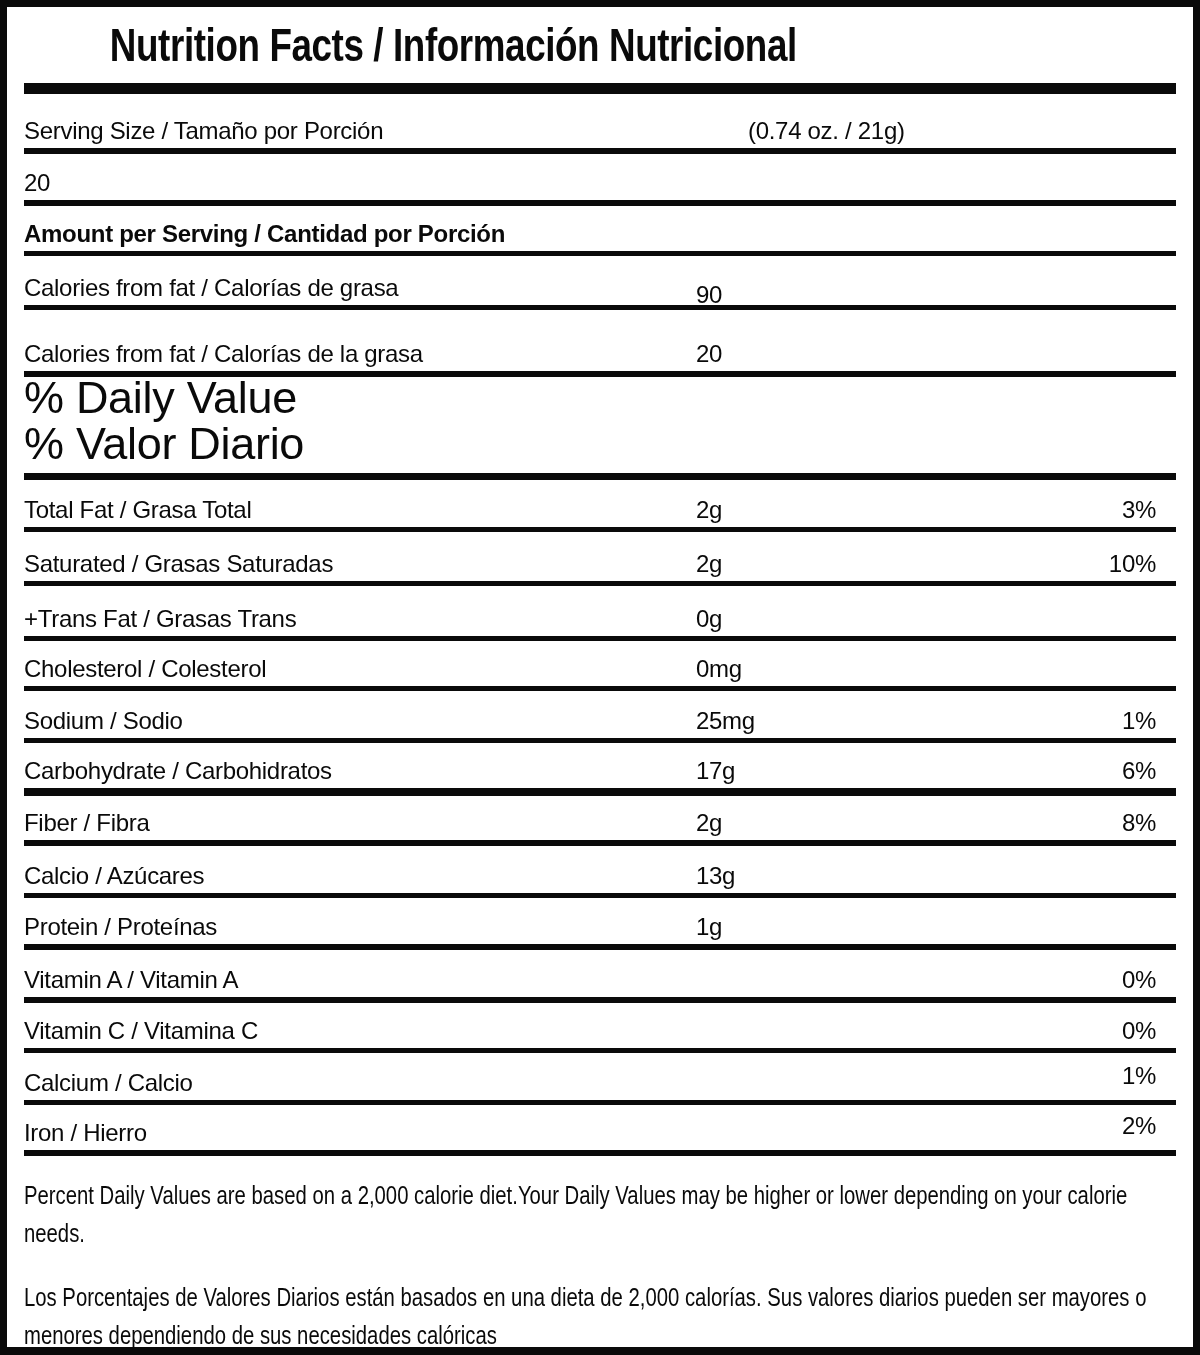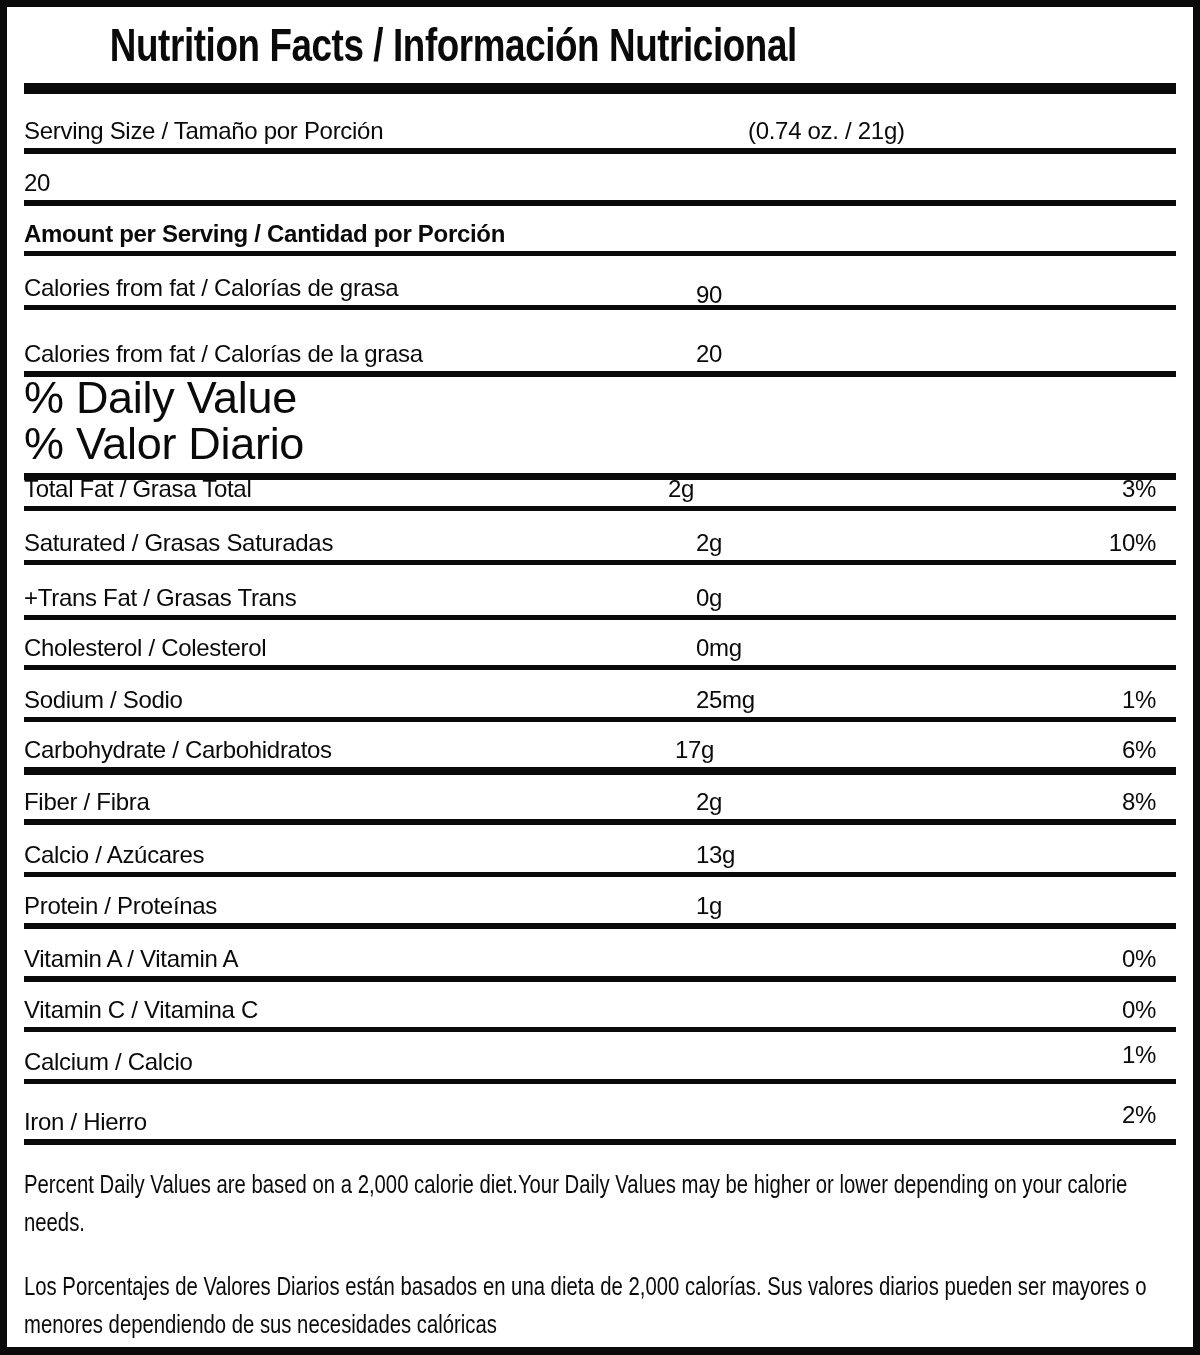--- a/index.html
+++ b/index.html
@@ -29,26 +29,26 @@
   .row { display: flex; align-items: flex-end; padding-bottom: 3px; font-size: 24px; letter-spacing: -0.3px; }
   .row .lab { flex: 1; white-space: nowrap; }
   .row .amt { width: 280px; text-align: left; white-space: nowrap; }
   .row .pct { width: 200px; text-align: right; padding-right: 20px; white-space: nowrap; }
   .bold { font-weight: bold; }
 
   
   .b5 { border-bottom: 5px solid var(--ink); }
   .b6 { border-bottom: 6px solid var(--ink); }
   .b7 { border-bottom: 7px solid var(--ink); }
-  .b8 { border-bottom: 8px solid var(--ink); gap: 21px; }
+  .b8 { border-bottom: 8px solid var(--ink); }
 
   
   .h60 { height: 60px; } .h56 { height: 44px; margin-top: 23px; } .h55 { height: 55px; }
   .h54 { height: 54px; } .h53 { height: 53px; } .h52 { height: 52px; }
-  .h51 { height: 61px; } .h50 { height: 50px; } .h47 { height: 31px; gap: 28px; }
+  .h51 { height: 51px; } .h50 { height: 50px; } .h47 { height: 52px; }
 
   
   .v-low  { position: relative; top: 7px; }
   .v-high { position: relative; top: -7px; }
   .shift-r { position: relative; left: 52px; }
 
   
   .dv-block { height: 103px; display: flex; flex-direction: column; justify-content: flex-end; padding-bottom: 6px; }
   .dv-line { text-align: left; font-weight: normal; font-size: 45px; letter-spacing: -0.3px; line-height: 46px; }
   .dv-en { padding-right: 20px; }

